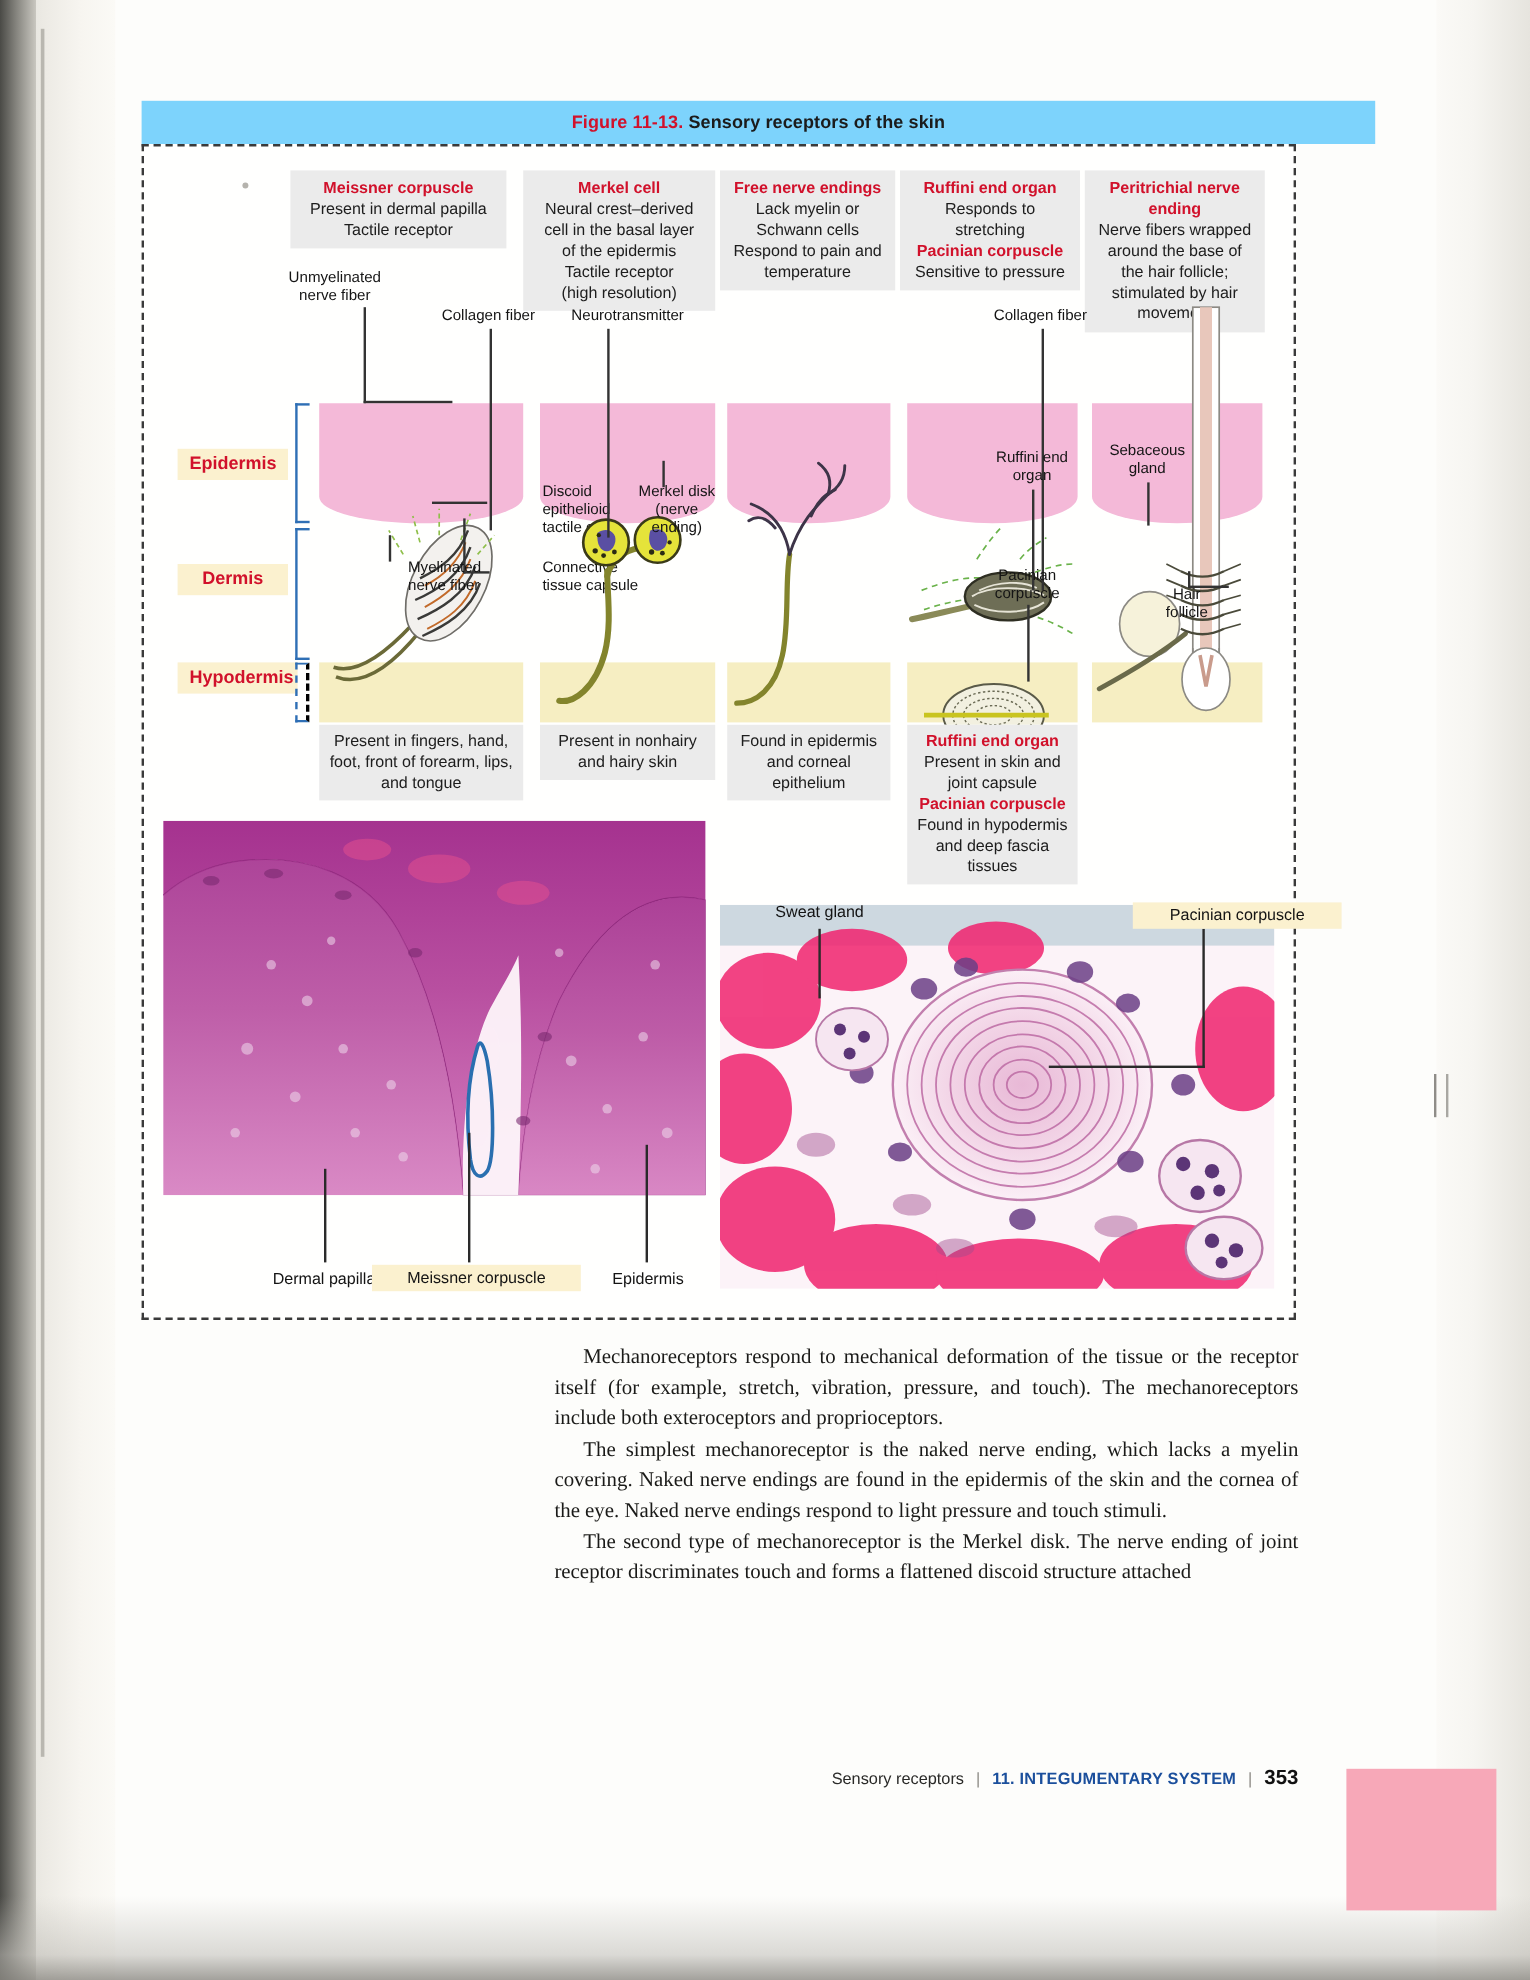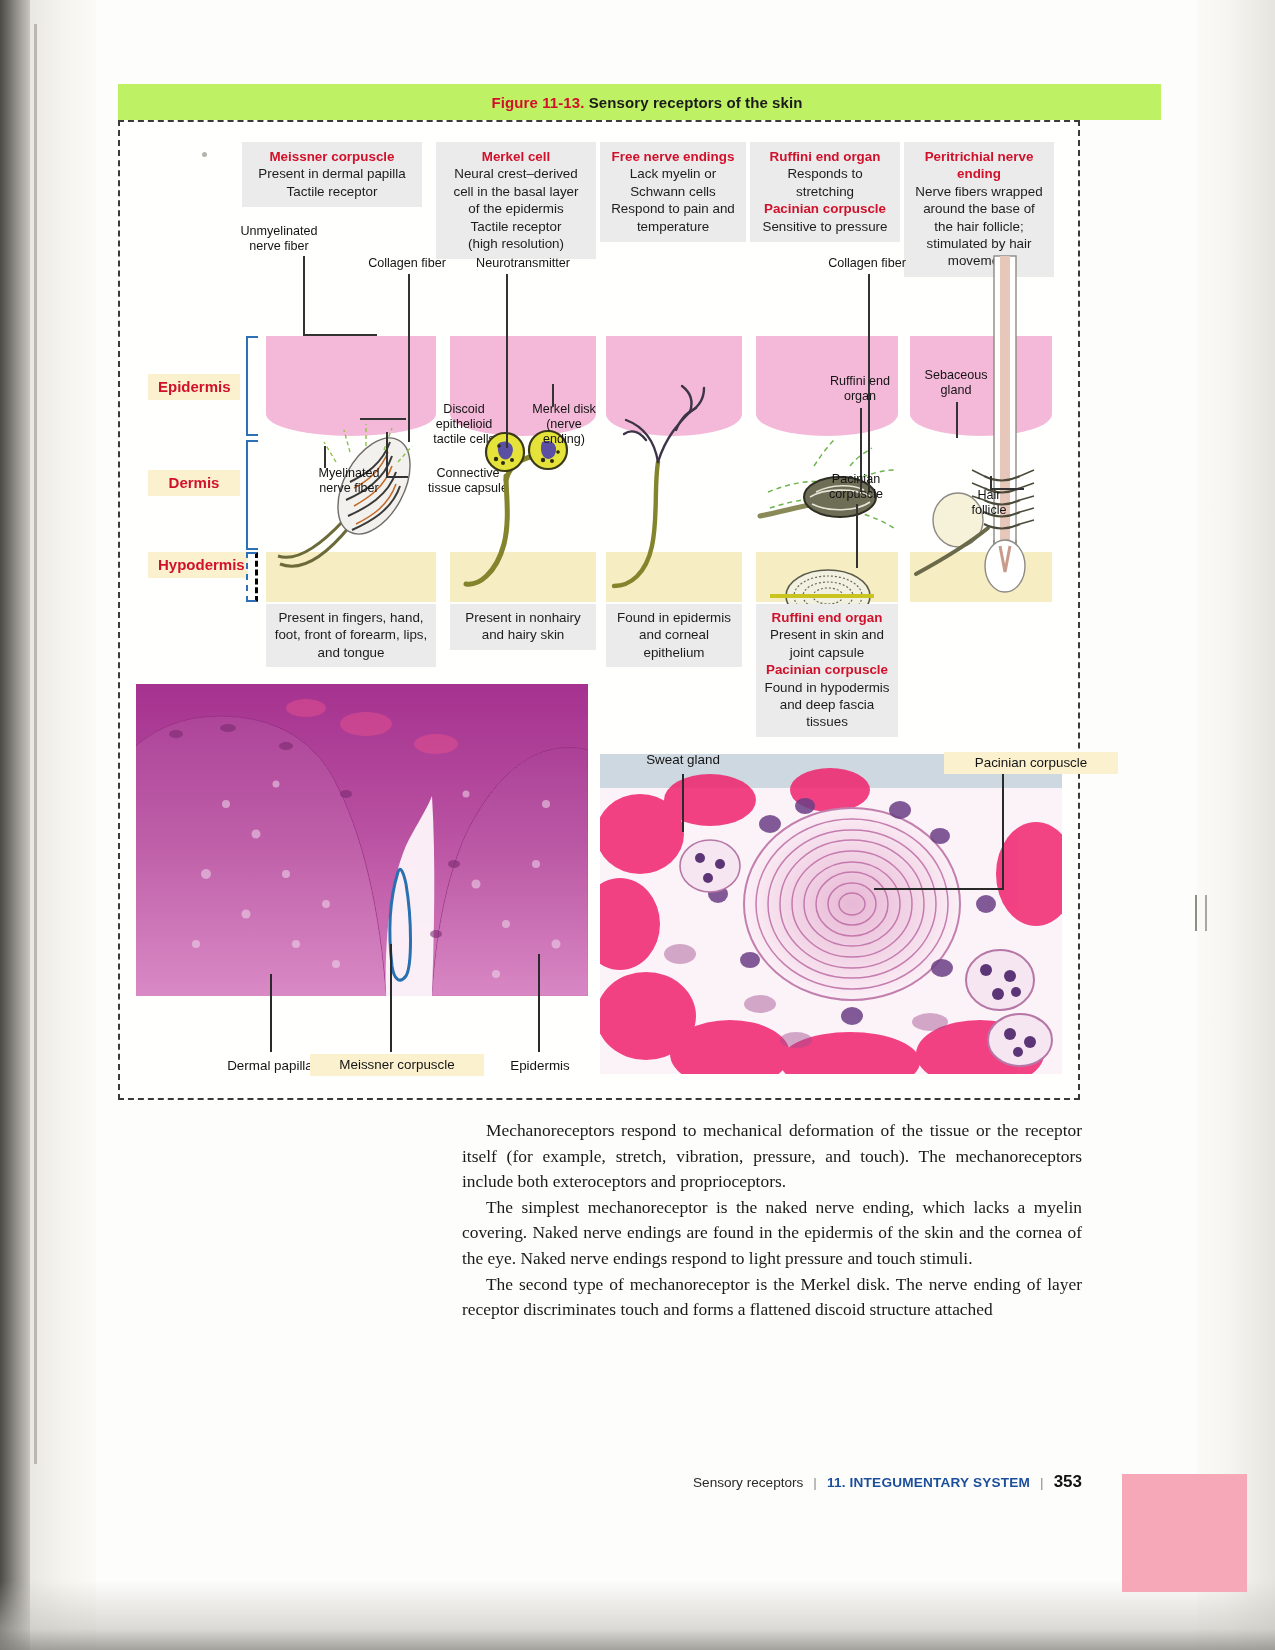--- a/index.html
+++ b/index.html
@@ -45,22 +45,22 @@
   }
   .scan-tick2{
     position:absolute;right:68px;top:895px;width:2px;height:36px;background:#a9a7a2;
   }
 
   
   .figure-wrap{position:absolute;left:118px;top:84px;width:962px;height:1020px;}
 
   .figure-title-bar{
     position:absolute;left:0;top:0;width:1028px;height:36px;
-    background:#bef264;
-    display:flex;align-items:center;justify-content:center;padding-left:15px;
+    background:#7dd3fc;
+    display:flex;align-items:center;justify-content:center;
   }
   .figure-title{font-size:15px;letter-spacing:.1px;}
   .figure-title .fignum{color:#d1112b;font-weight:bold;}
   .figure-title .figtxt{color:#1b1b1b;font-weight:bold;}
 
   .figure-box{
     position:absolute;left:0;top:36px;width:962px;height:980px;
     border:2px dashed #3a3a3a;
     box-sizing:border-box;
     background:#fffffe;
@@ -90,21 +90,21 @@
     box-sizing:border-box;
     text-align:center;
   }
   .brace{position:absolute;border:2px solid #2f6fb5;border-right:none;box-sizing:border-box;}
   .brace.dash{border-style:dashed;}
 
   
   .dlabel{
     position:absolute;font-size:12.6px;line-height:15px;color:#141414;text-align:center;
   }
-  .dlabel.left{text-align:center;}
+  .dlabel.left{text-align:left;margin-left:44px;}
   .leader{position:absolute;background:#333;}
 
   
   .cap{
     position:absolute;background:#ebebeb;text-align:center;
     font-size:13.4px;line-height:17.4px;color:#1d1d1d;
     padding:5px 4px 6px 4px;box-sizing:border-box;
   }
   .cap b{color:#d1112b;font-weight:bold;display:block;}
 
@@ -595,21 +595,21 @@
 </div>
 
 <div class="body-col">
   <p>
     <b>Mechanoreceptors</b><span> respond to mechanical deformation of the tissue or the receptor itself (for example, stretch, vibration, pressure, and touch).  The mechanoreceptors include both exteroceptors and proprioceptors.</span>
   </p>
   <p>
     <span>The simplest mechanoreceptor is the </span><b>naked nerve ending</b><span>, which lacks a myelin covering. Naked nerve endings are found in the </span><b>epidermis</b><span> of the skin and the </span><b>cornea</b><span> of the eye. Naked nerve endings respond to light pressure and touch stimuli.</span>
   </p>
   <p>
-    <span>The second type of mechanoreceptor is the </span><b>Merkel disk</b><span>. The nerve ending of layer receptor discriminates touch and forms a flattened discoid structure attached</span>
+    <span>The second type of mechanoreceptor is the </span><b>Merkel disk</b><span>. The nerve ending of joint receptor discriminates touch and forms a flattened discoid structure attached</span>
   </p>
 </div>
 
 <div class="footer">
   <span>Sensory receptors</span>
   <span class="sep">|</span>
   <span class="chap">11. INTEGUMENTARY SYSTEM</span>
   <span class="sep">|</span>
   <span class="pageno">353</span>
 </div>

